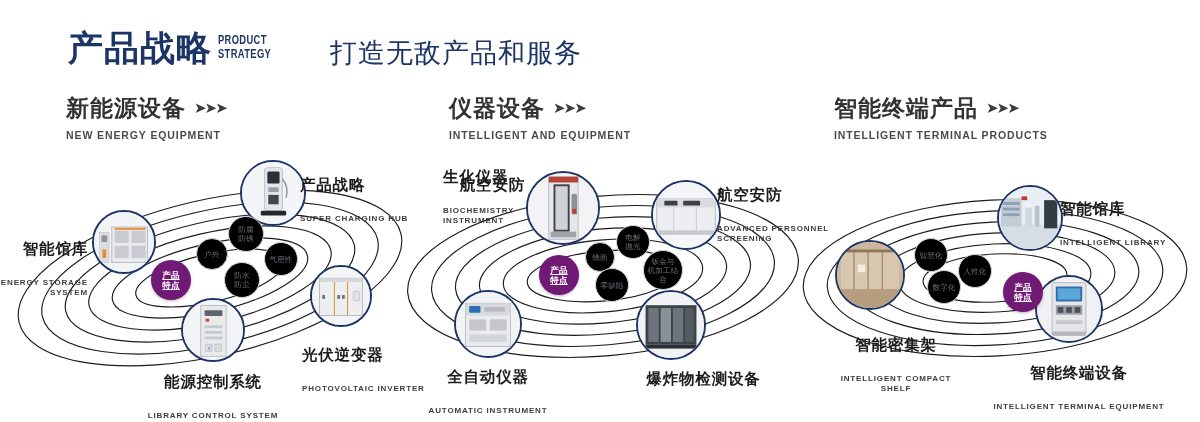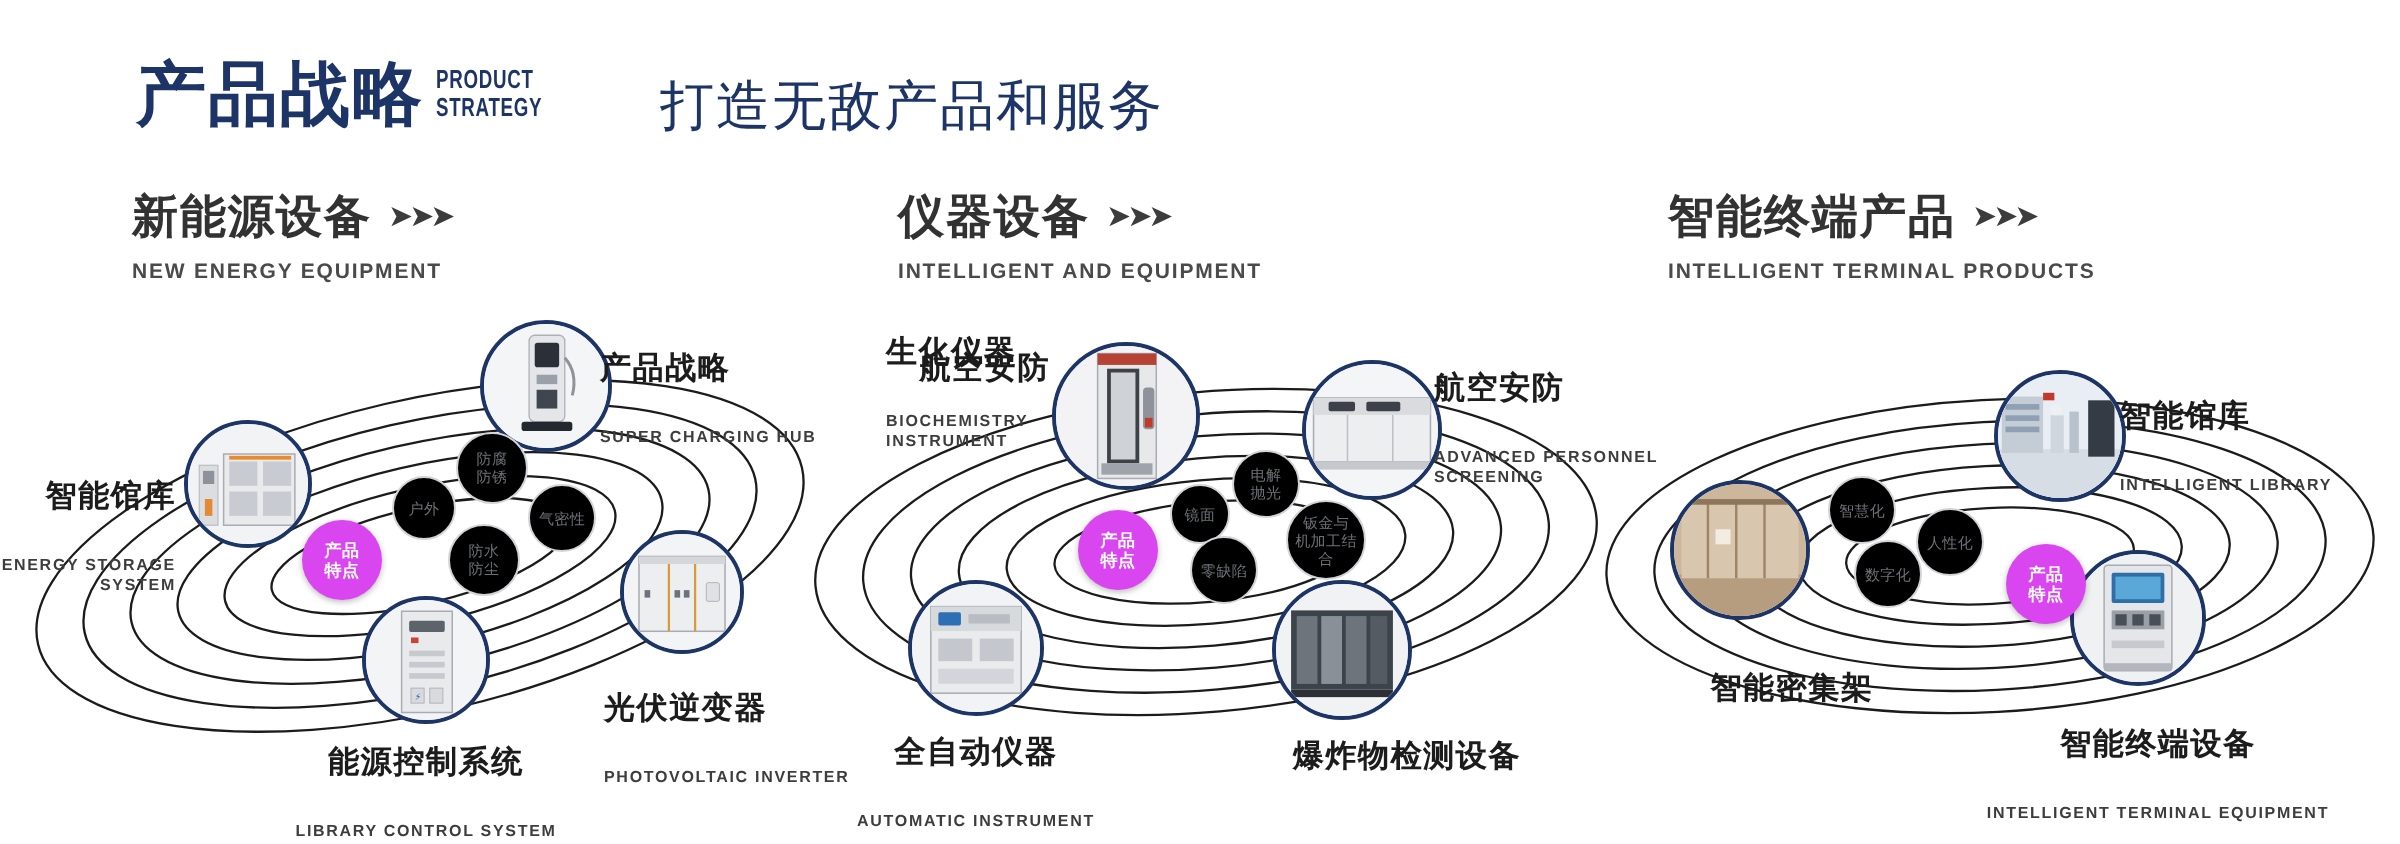--- a/index.html
+++ b/index.html
@@ -61,23 +61,24 @@
   
   .fb{
     position:absolute;border-radius:50%;
     border:1px solid #d2d4d8;background:#000000;
     display:flex;align-items:center;justify-content:center;
     text-align:center;color:#6d7076;
     font-size:7.5px;line-height:9px;letter-spacing:0.2px;
     box-sizing:border-box;white-space:pre-line;
   }
   .fb.core{
-    background:#d946ef;border:none;color:#ffffff;
+    background:#701a75;border:none;color:#ffffff;
     font-weight:bold;font-size:8.5px;line-height:10px;
     box-shadow:0 1px 3px rgba(0,0,0,.28);
+    text-decoration:underline;
   }
 
   
   .lbl{position:absolute;white-space:pre-line;}
   .lbl .cn{
     font-size:15.5px;font-weight:bold;color:#1c1c1c;
     letter-spacing:0.8px;line-height:18px;white-space:nowrap;
   }
   .lbl .en{
     font-size:8px;font-weight:bold;color:#3d3d3d;
@@ -342,20 +343,22 @@
       <rect x="4" y="10" width="62" height="40" fill="#d9c6ae"></rect>
       <line x1="18" y1="10" x2="18" y2="50" stroke="#9d8566" stroke-width="1.3"></line>
       <line x1="33" y1="10" x2="33" y2="50" stroke="#9d8566" stroke-width="1.3"></line>
       <line x1="48" y1="10" x2="48" y2="50" stroke="#9d8566" stroke-width="1.3"></line>
       <rect x="22" y="24" width="8" height="8" fill="#f2ece2"></rect>
       <rect x="4" y="8" width="62" height="3" fill="#8d765a"></rect>
     </svg>
   </div>
   <div class="lbl c" style="left:0px;top:168px;width:212px;">
     <div class="cn">智能密集架</div>
+    <div class="en">INTELLIGENT COMPACT
+SHELF</div>
   </div>
 
   <div class="pc" style="left:245px;top:125px;width:68px;height:68px;">
     <svg class="ph" viewBox="0 0 68 68">
       <rect width="68" height="68" fill="#f0f1f3"></rect>
       <rect x="16" y="6" width="36" height="56" rx="2" fill="#e4e6e9" stroke="#a9acb2" stroke-width=".8"></rect>
       <rect x="20" y="10" width="28" height="16" rx="1" fill="#2f6fa8"></rect>
       <rect x="22" y="12" width="24" height="12" fill="#5aa8d8"></rect>
       <rect x="20" y="30" width="28" height="10" fill="#9ba0a8"></rect>
       <rect x="22" y="32" width="6" height="6" fill="#4a4f57"></rect>

